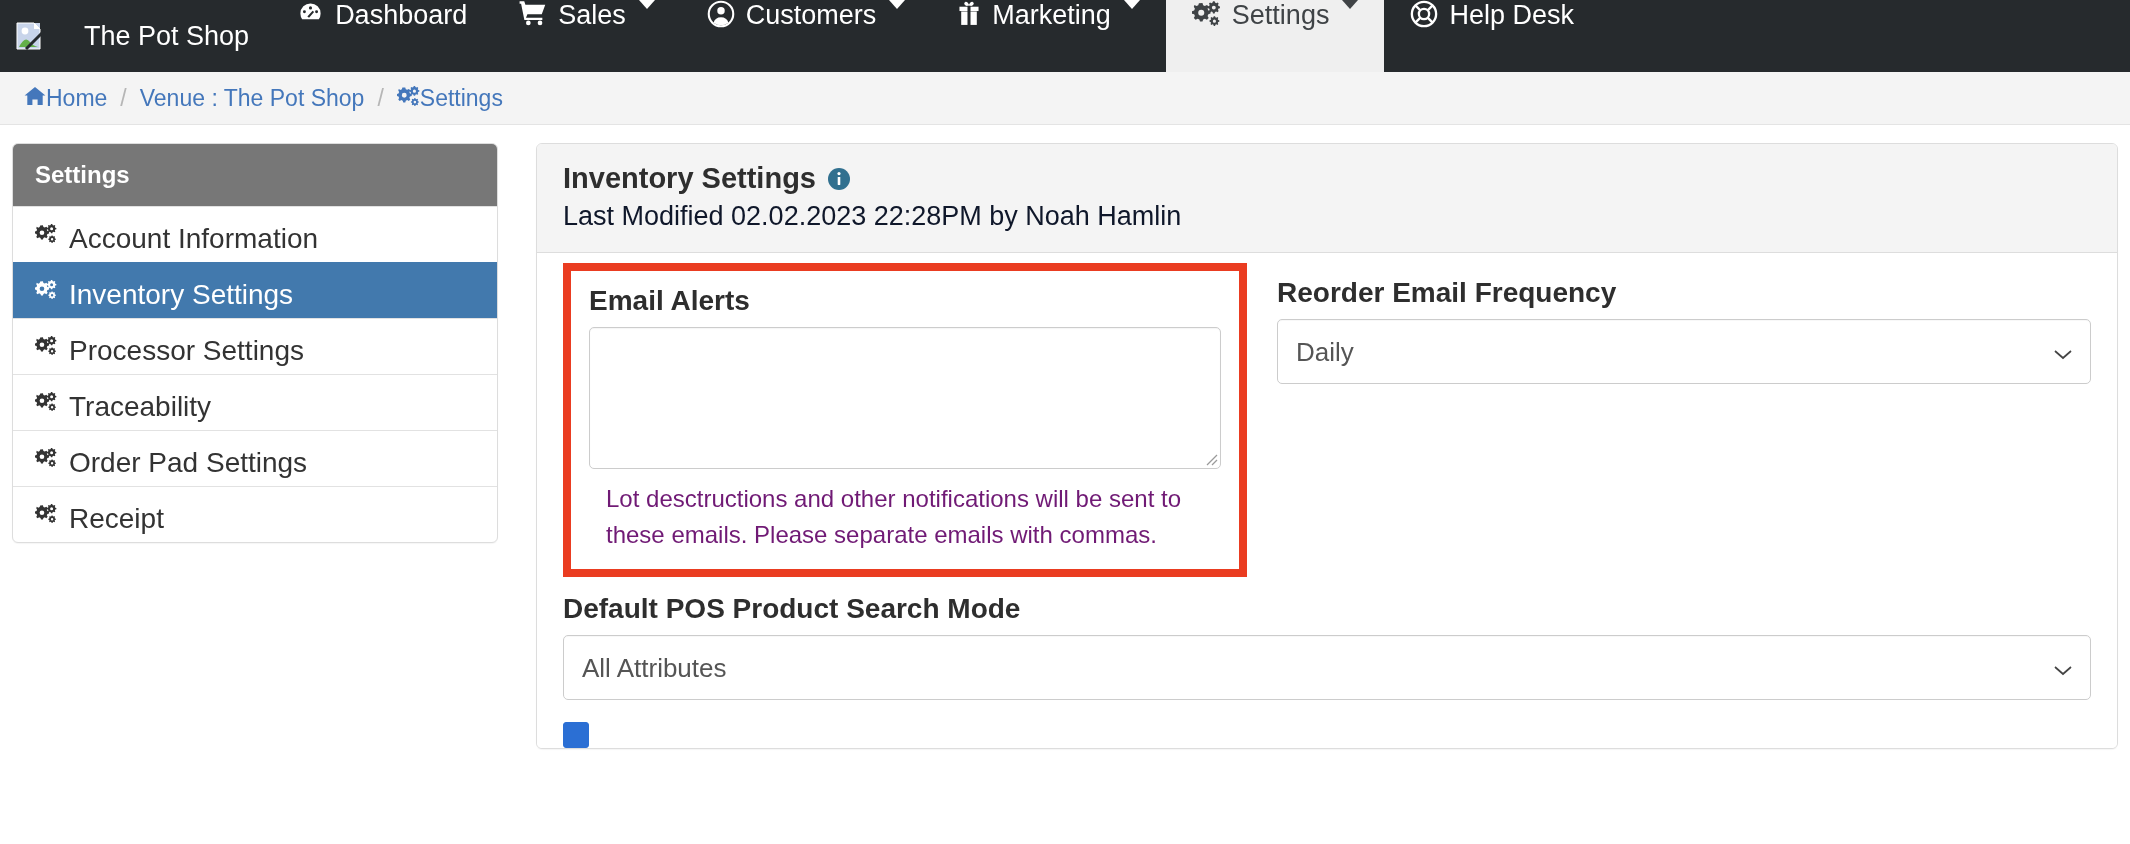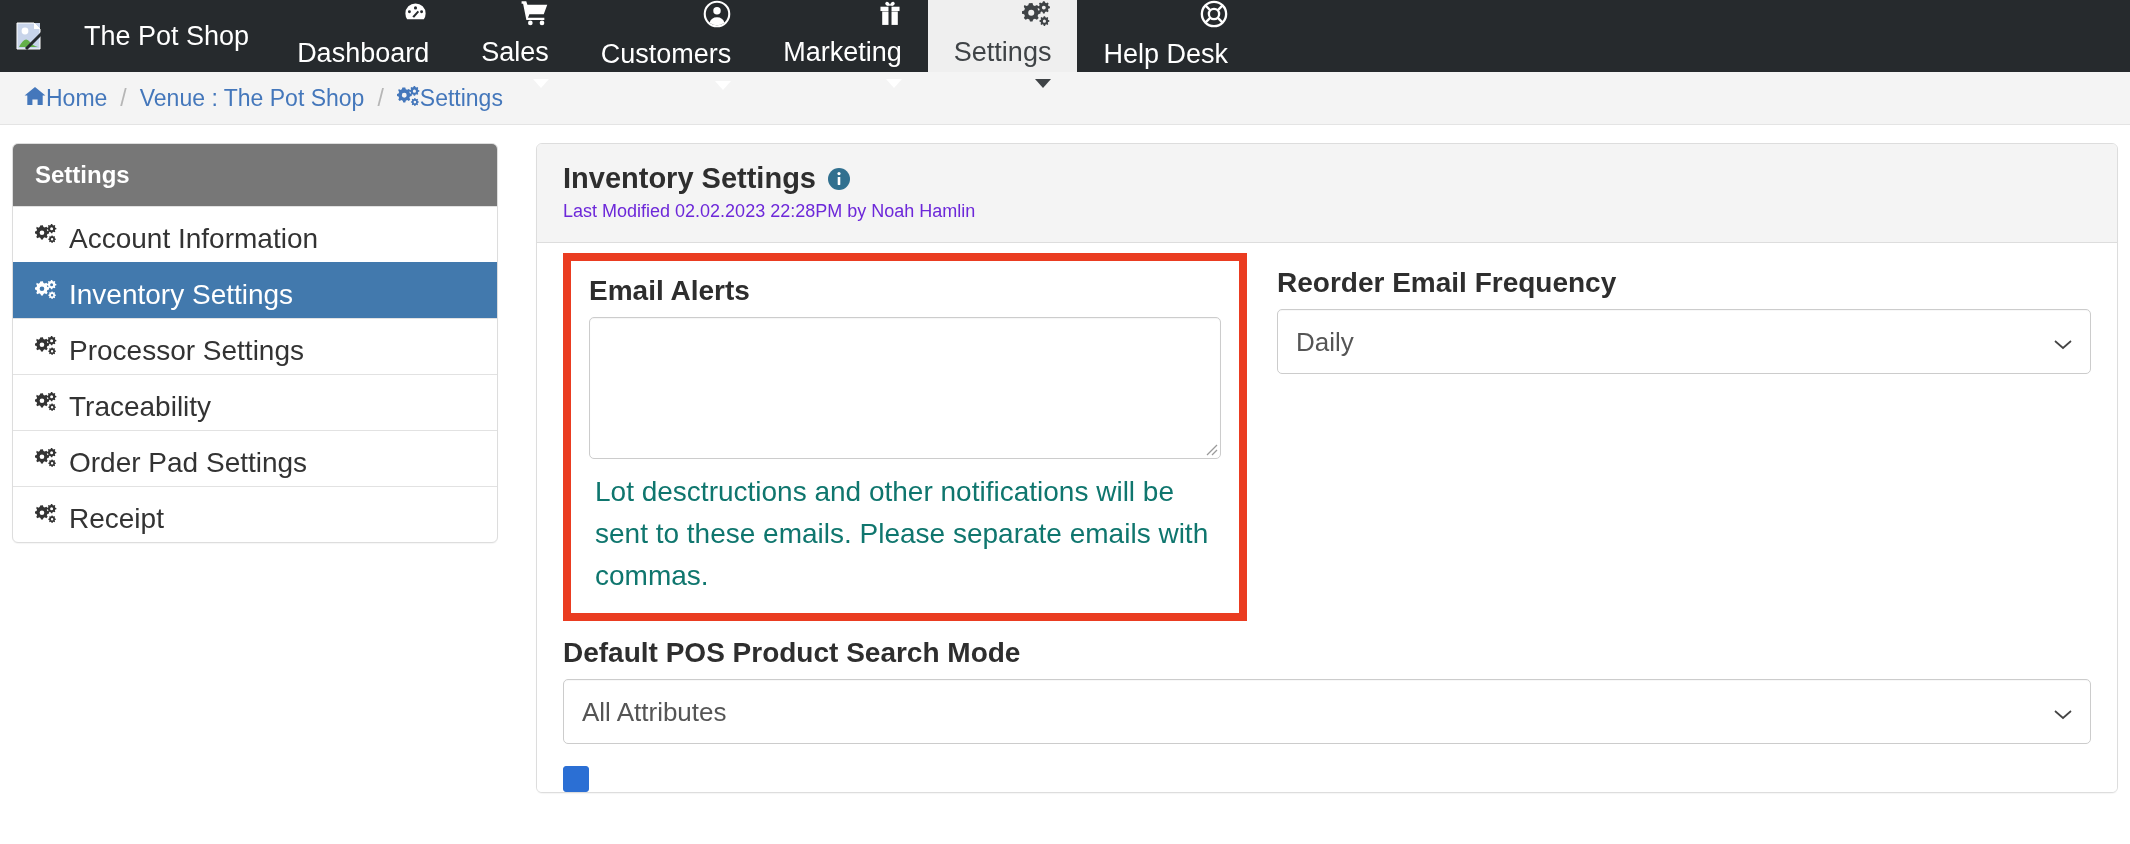--- a/index.html
+++ b/index.html
@@ -35,29 +35,28 @@
   .nav-brand {
     display: flex; align-items: center;
     color: #ffffff;
     font-size: 27px;
     padding: 0 22px;
     white-space: nowrap;
     font-weight: 400;
   }
   .nav-item {
     display: flex;
-    align-items: flex-end;
+    align-items: flex-start;
     gap: 11px;
     color: #ffffff;
     font-size: 27px;
     padding: 0 26px;
     white-space: nowrap;
     cursor: pointer;
     text-decoration: none;
-    flex-direction: column;
   }
   .nav-item.active {
     background: #efefef;
     color: #3f4346;
   }
   .nav-item .caret {
     width: 0; height: 0;
     border-left: 8px solid transparent;
     border-right: 8px solid transparent;
     border-top: 9px solid currentColor;
@@ -164,22 +163,22 @@
     font-size: 29px;
     font-weight: bold;
     color: #2e2e2e;
     display: flex;
     align-items: center;
     gap: 11px;
     margin: 0 0 6px 0;
   }
   .info-ico { display: inline-flex; align-items: center; cursor: pointer; }
   .card-sub {
-    font-size: 18px;
-    color: #6d28d9;
+    font-size: 27px;
+    color: #0f172a;
     margin: 0;
   }
   .card-body {
     padding: 0 26px 0 26px;
     background: #ffffff;
   }
 
   .row-2col {
     display: flex;
     align-items: flex-start;
@@ -223,24 +222,24 @@
     color: #555555;
     display: block;
   }
   .resize-grip {
     position: absolute;
     right: 3px; bottom: 3px;
     width: 16px; height: 16px;
     pointer-events: none;
   }
   .help-text {
-    font-size: 28px;
-    color: #0f766e;
+    font-size: 24px;
+    color: #701a75;
     line-height: 1.5;
-    margin: 12px 0 0 6px;
+    margin: 12px 0 0 17px;
     max-width: 100%;
   }
 
   .select-ctl {
     width: 100%;
     height: 65px;
     border: 1px solid #cccccc;
     border-radius: 5px;
     background: #ffffff;
     font-size: 26px;

